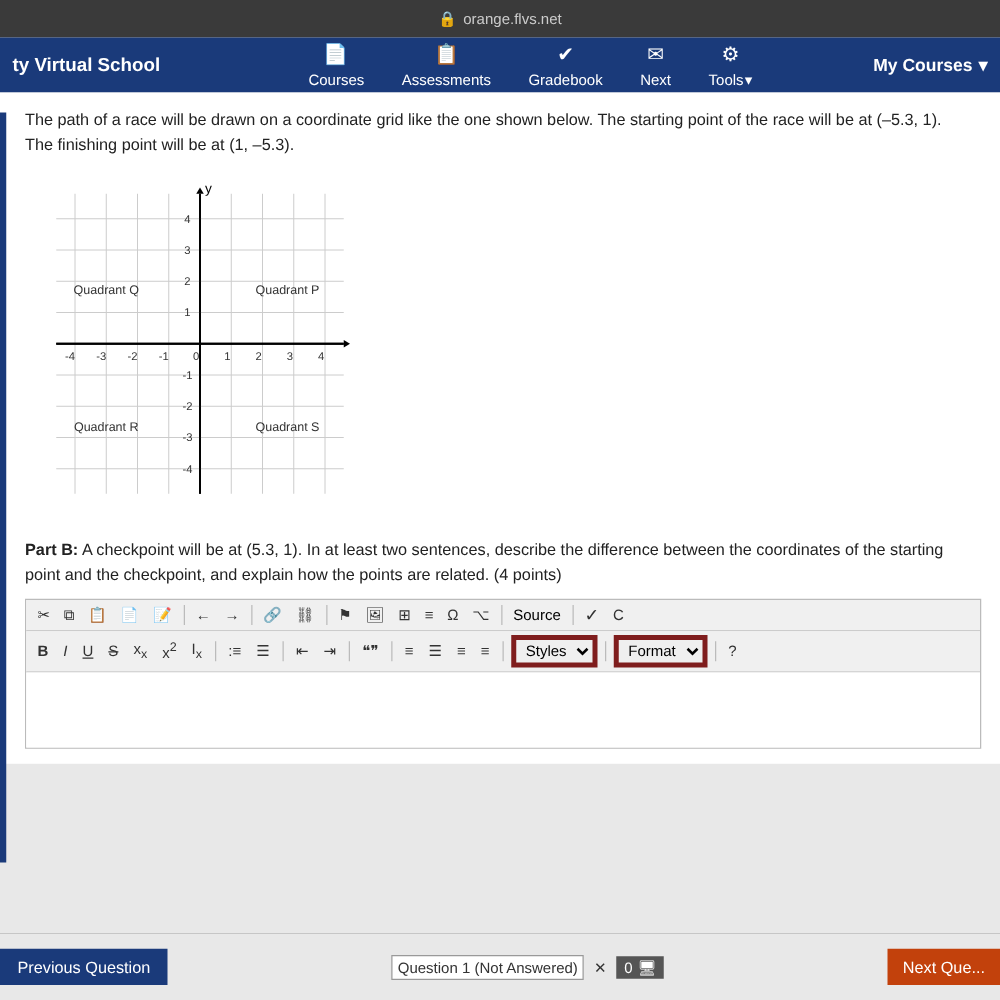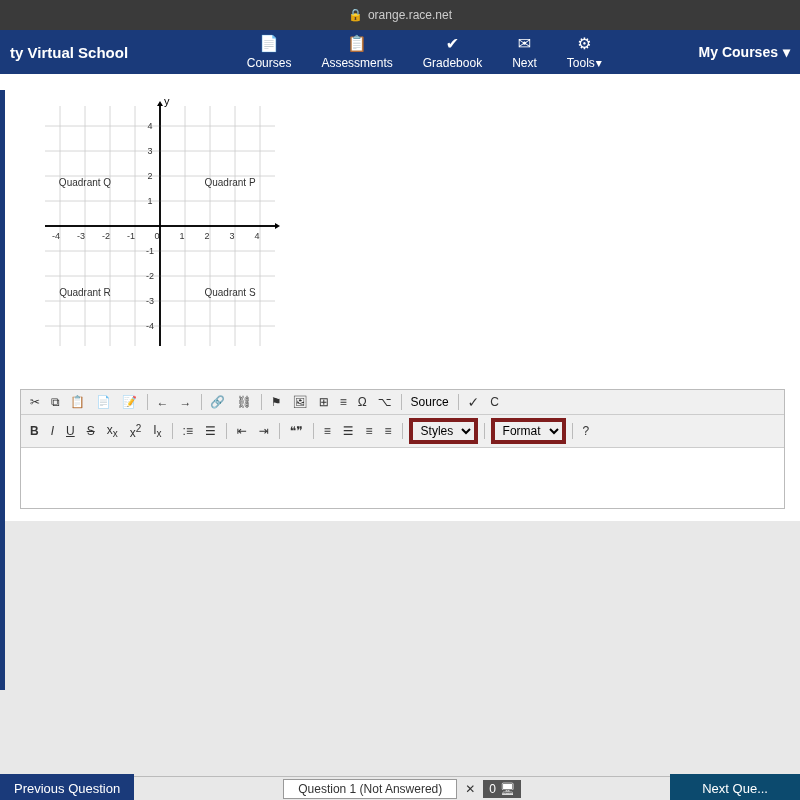--- a/index.html
+++ b/index.html
@@ -160,54 +160,54 @@
       background: white;
       height: 60px;
       padding: 5px;
     }
 
     
     .bottom-bar {
       position: fixed;
       bottom: 0;
       width: 800px;
-      height: 24px;
+      height: 54px;
       background: #e8e8e8;
       display: flex;
       align-items: center;
       justify-content: space-between;
       border-top: 1px solid #bbb;
     }
     .btn-prev {
       background: #1a3a7a;
       color: white;
       padding: 7px 14px;
       font-size: 13px;
       cursor: pointer;
       border: none;
     }
     .btn-next {
-      background: #0c4a6e;
-      color: white;
-      padding: 7px 32px;
+      background: #c2410c;
+      color: white;
+      padding: 7px 12px;
       font-size: 13px;
       cursor: pointer;
       border: none;
     }
     .question-status {
       display: flex;
       align-items: center;
       gap: 8px;
       font-size: 12px;
       color: #333;
     }
     .status-badge {
       background: white;
       border: 1px solid #999;
-      padding: 2px 14px;
+      padding: 2px 4px;
       font-size: 12px;
     }
     .zero-badge {
       background: #555;
       color: white;
       padding: 2px 6px;
       font-size: 12px;
       display: flex;
       align-items: center;
       gap: 4px;
@@ -227,21 +227,21 @@
       width: 5px;
       height: 600px;
       background: #1a3a7a;
     }
   </style>
 </head>
 <body>
 
 <div class="browser-bar">
   <span class="lock-icon">🔒</span>
-  <span>orange.race.net</span>
+  <span>orange.flvs.net</span>
 </div>
 
 <div class="nav-bar">
   <div class="nav-brand">ty Virtual School</div>
   <div class="nav-items">
     <div class="nav-item">
       <span class="nav-icon">📄</span>
       <span>Courses</span>
     </div>
     <div class="nav-item">
@@ -266,20 +266,24 @@
   </div>
   <div class="nav-right">
     <span>My Courses</span>
     <span>▾</span>
   </div>
 </div>
 
 <div class="left-blue-bar"></div>
 
 <div class="content-area" style="padding-left: 20px;">
+  <p class="question-text">
+    <span>The path of a race will be drawn on a coordinate grid like the one shown below. The starting point of the race will be at (–5.3, 1).</span><br>
+    <span>The finishing point will be at (1, –5.3).</span>
+  </p>
 
   
   <div class="grid-container">
     <div class="coord-grid">
       <svg viewBox="0 0 250 270" width="250" height="270">
 
         <line x1="30" y1="10" x2="30" y2="250" stroke="#ccc" stroke-width="0.8"></line>
         <line x1="55" y1="10" x2="55" y2="250" stroke="#ccc" stroke-width="0.8"></line>
         <line x1="80" y1="10" x2="80" y2="250" stroke="#ccc" stroke-width="0.8"></line>
         <line x1="105" y1="10" x2="105" y2="250" stroke="#ccc" stroke-width="0.8"></line>
@@ -334,20 +338,23 @@
         <text x="200" y="90" font-size="10" fill="#333" text-anchor="middle">Quadrant P</text>
         <text x="55" y="200" font-size="10" fill="#333" text-anchor="middle">Quadrant R</text>
         <text x="200" y="200" font-size="10" fill="#333" text-anchor="middle">Quadrant S</text>
       </svg>
     </div>
   </div>
 
   
 
   
+  <p class="part-section">
+    <span class="part-label">Part B:</span><span> A checkpoint will be at (5.3, 1). In at least two sentences, describe the difference between the coordinates of the starting point and the checkpoint, and explain how the points are related. (4 points)</span>
+  </p>
 
   
   <div class="editor-container">
 
     <div class="toolbar-row1">
       <button class="toolbar-btn">✂</button>
       <button class="toolbar-btn">⧉</button>
       <button class="toolbar-btn">📋</button>
       <button class="toolbar-btn">📄</button>
       <button class="toolbar-btn">📝</button>

